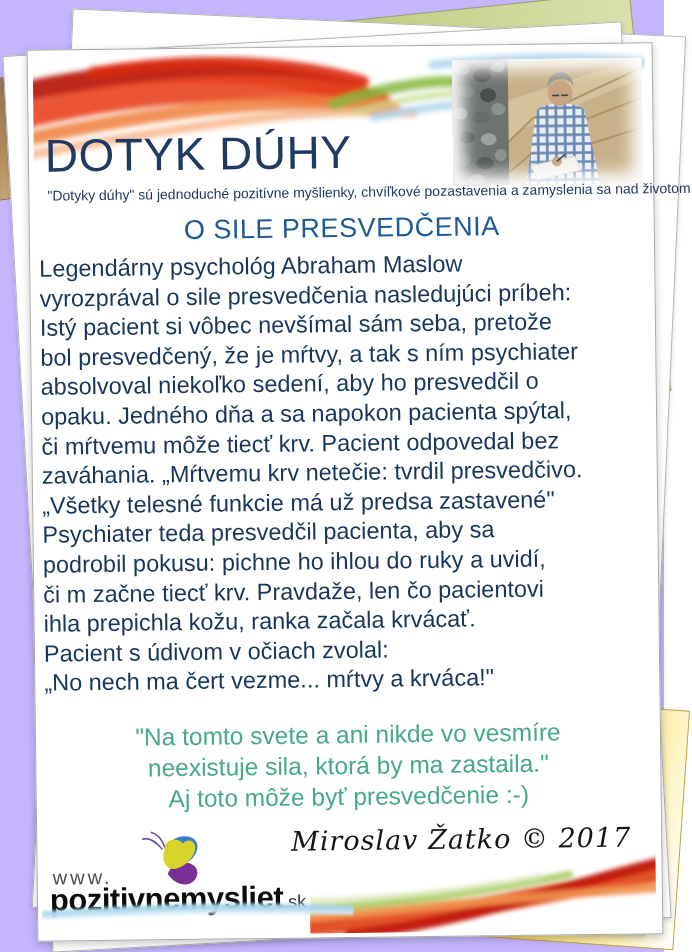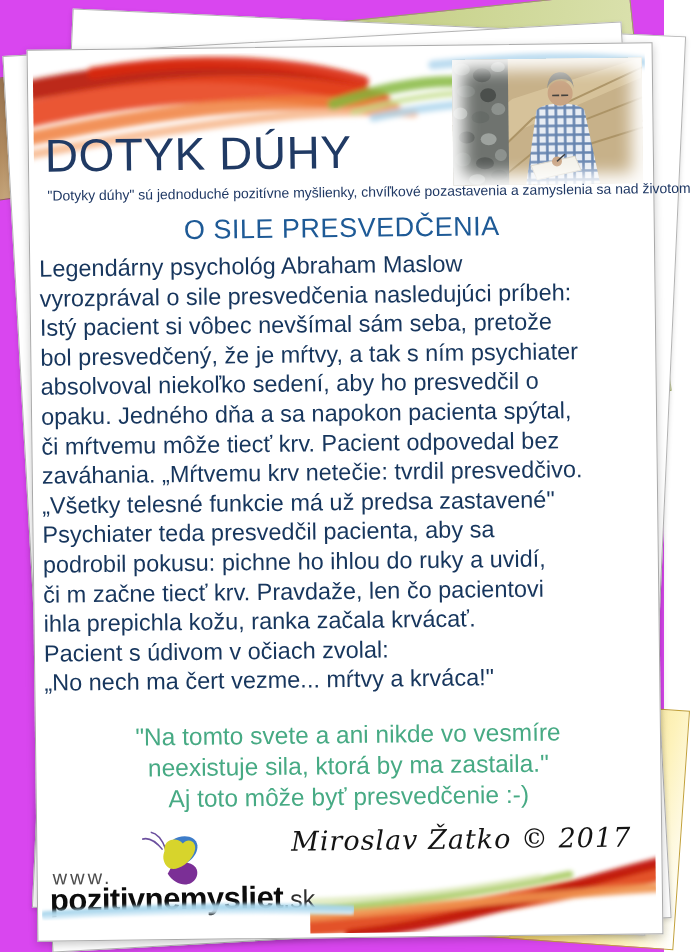--- a/index.html
+++ b/index.html
@@ -1,17 +1,17 @@
 <!DOCTYPE html>
 <html><head>
 <meta charset="utf-8">
 <style>
   html,body{margin:0;padding:0;background:#ffffff;}
   body{width:692px;height:952px;overflow:hidden;font-family:"Liberation Sans",sans-serif;}
-  .scene{position:relative;width:664px;height:952px;background:#d946ef;}
+  .scene{position:relative;width:664px;height:952px;background:#c4b5fd;}
 
   
   .sheet{position:absolute;background:#fff;border:1px solid #b3b3b3;box-shadow:0 2px 5px rgba(0,0,0,.15);}
   .sheet-a{left:52px;top:22px;width:612px;height:898px;transform:rotate(2.6deg);z-index:2;}
   .sheet-b{left:27px;top:38px;width:618px;height:896px;transform:rotate(-3.2deg);z-index:3;}
   .sheet-green{position:absolute;left:150px;top:16px;width:500px;height:400px;transform:rotate(-6deg);
     background:linear-gradient(105deg,#9fb358,#c6d189 45%,#e2e7bb);border:1px solid #99a45e;z-index:1;}
   .sheet-yellow{position:absolute;left:380px;top:700px;width:300px;height:238px;transform:rotate(4deg);
     background:linear-gradient(100deg,#b8921b,#edc53e 40%,#fdf2bb 85%,#fff);border:1px solid #c2a13a;z-index:1;}
   .sheet-brown{position:absolute;left:-62px;top:78px;width:122px;height:120px;transform:rotate(-8deg);
@@ -34,21 +34,21 @@
   .quote{position:absolute;left:0;right:0;top:672px;text-align:center;font-size:24.5px;line-height:31px;color:#47aa84;}
   .signature{position:absolute;right:30px;top:778px;font-size:27px;color:#141414;
     font-family:"DejaVu Serif",serif;font-style:italic;letter-spacing:1px;white-space:nowrap;}
 
   .footer-swoosh{position:absolute;left:272px;top:810px;width:346px;height:76px;}
   .butterfly{position:absolute;left:98px;top:781px;width:68px;height:62px;}
   .logo-text{position:absolute;left:12px;top:817px;line-height:1;}
   .logo-www{font-size:20px;letter-spacing:3px;color:#4d4d4d;margin-left:3px;}
   .logo-main-line{margin-top:-3px;white-space:nowrap;}
   .logo-main{font-size:31px;font-weight:bold;color:#0c0c0c;letter-spacing:-.5px;}
-  .logo-tld{font-size:25px;font-weight:normal;color:#2e2e2e;}
+  .logo-tld{font-size:18px;font-weight:normal;color:#2e2e2e;}
   .blue-swoosh{position:absolute;left:4px;top:852px;width:312px;height:18px;}
 </style>
 </head>
 <body>
 
 <div class="scene">
 
   <div class="sheet-brown"></div>
   <div class="sheet-green"></div>
   <div class="sheet-yellow"></div>

